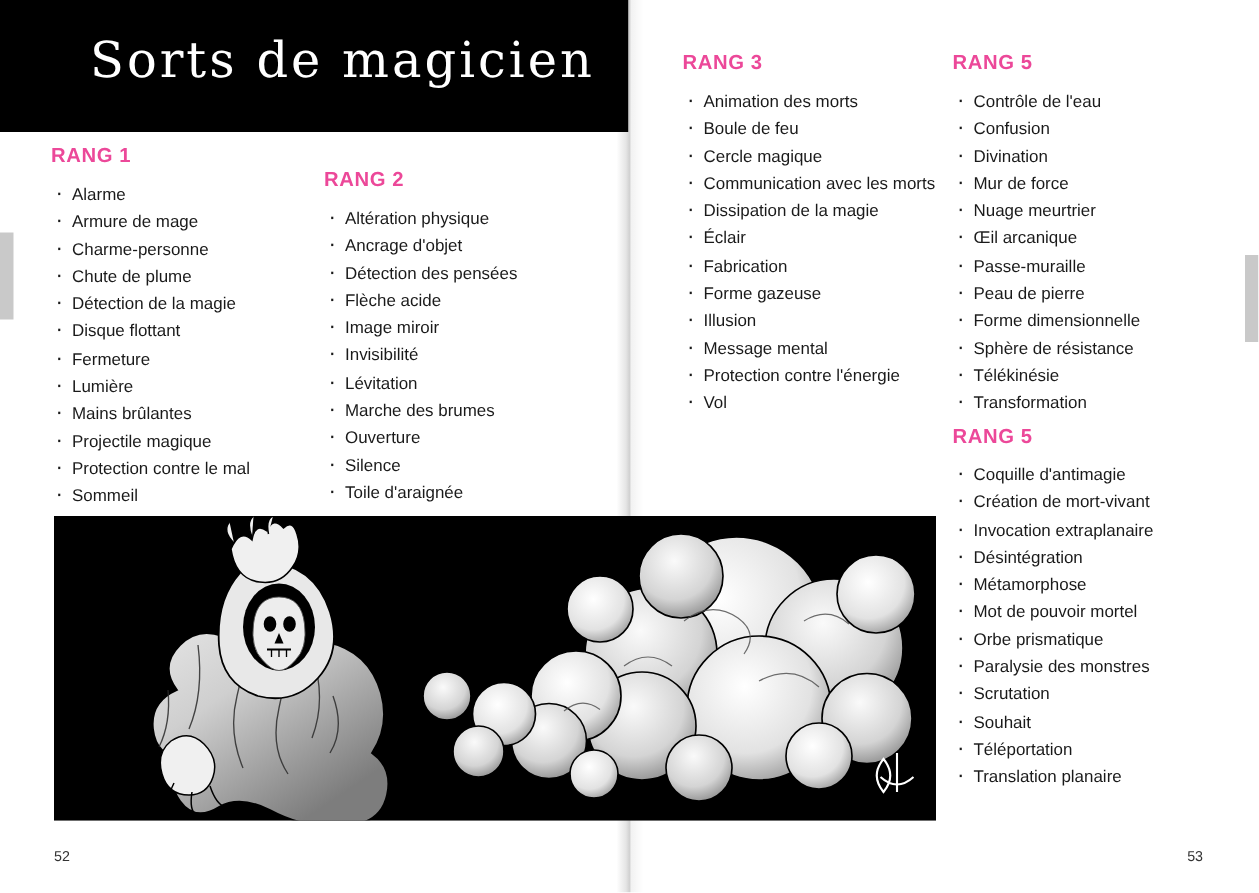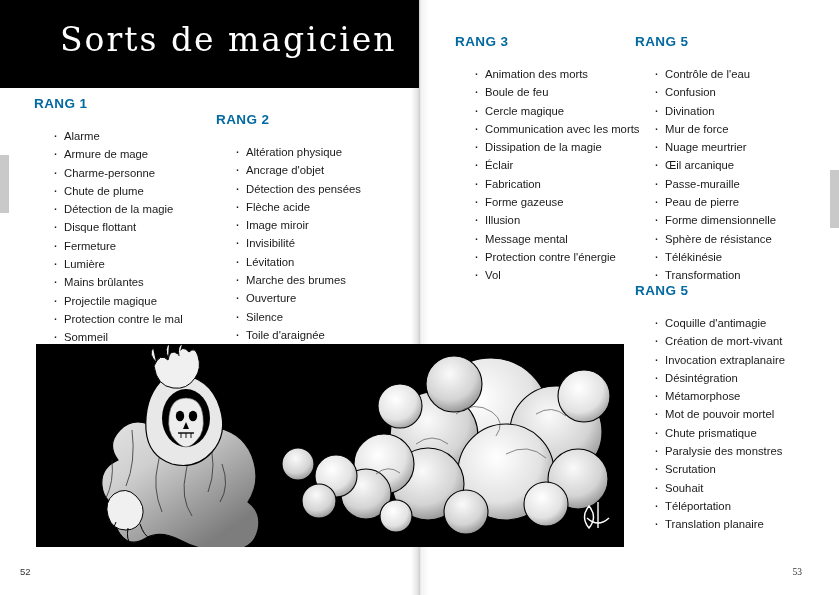--- a/index.html
+++ b/index.html
@@ -25,21 +25,20 @@
     position: relative;
     background: #ffffff;
     height: 100%;
     box-sizing: border-box;
   }
   .page-left {
     width: 419px;
   }
   .page-right {
     width: 420px;
-    font-family: Liberation Serif, serif;
   }
 
   
   .gutter {
     position: absolute;
     left: 411px;
     top: 0;
     width: 18px;
     height: 100%;
     background: linear-gradient(to right,
@@ -90,27 +89,27 @@
     white-space: nowrap;
   }
 
   .col {
     position: absolute;
   }
   .rank-heading {
     font-family: "Liberation Sans", sans-serif;
     font-size: 13.5px;
     font-weight: bold;
-    color: #0369a1;
+    color: #ec4899;
     letter-spacing: 0.4px;
     margin: 0 0 10px 0;
   }
   ul.spell-list {
     list-style: none;
-    margin: 16px;
+    margin: 0;
     padding: 0;
   }
   ul.spell-list li {
     font-size: 11.3px;
     color: #1a1a1a;
     line-height: 18.3px;
     padding-left: 14px;
     position: relative;
     white-space: nowrap;
   }
@@ -147,21 +146,21 @@
   .illustration svg {
     display: block;
   }
 
   .folio {
     position: absolute;
     font-size: 9.5px;
     color: #333333;
     bottom: 18px;
   }
-  .folio-left { left: 20px; }
+  .folio-left { left: 36px; }
   .folio-right { right: 37px; }
 </style>
 </head>
 <body>
 
 <div class="spread">
 
   <div class="page page-left">
 
     <div class="title-band"></div>
@@ -254,21 +253,21 @@
 
   <div class="col" id="right-col-2b">
     <h2 class="rank-heading">RANG 5</h2>
     <ul class="spell-list">
       <li>Coquille d'antimagie</li>
       <li>Création de mort-vivant</li>
       <li>Invocation extraplanaire</li>
       <li>Désintégration</li>
       <li>Métamorphose</li>
       <li>Mot de pouvoir mortel</li>
-      <li>Chute prismatique</li>
+      <li>Orbe prismatique</li>
       <li>Paralysie des monstres</li>
       <li>Scrutation</li>
       <li>Souhait</li>
       <li>Téléportation</li>
       <li>Translation planaire</li>
     </ul>
   </div>
 
   <div class="illustration">
     <svg width="588" height="203" viewBox="0 0 588 203" xmlns="http://www.w3.org/2000/svg">

